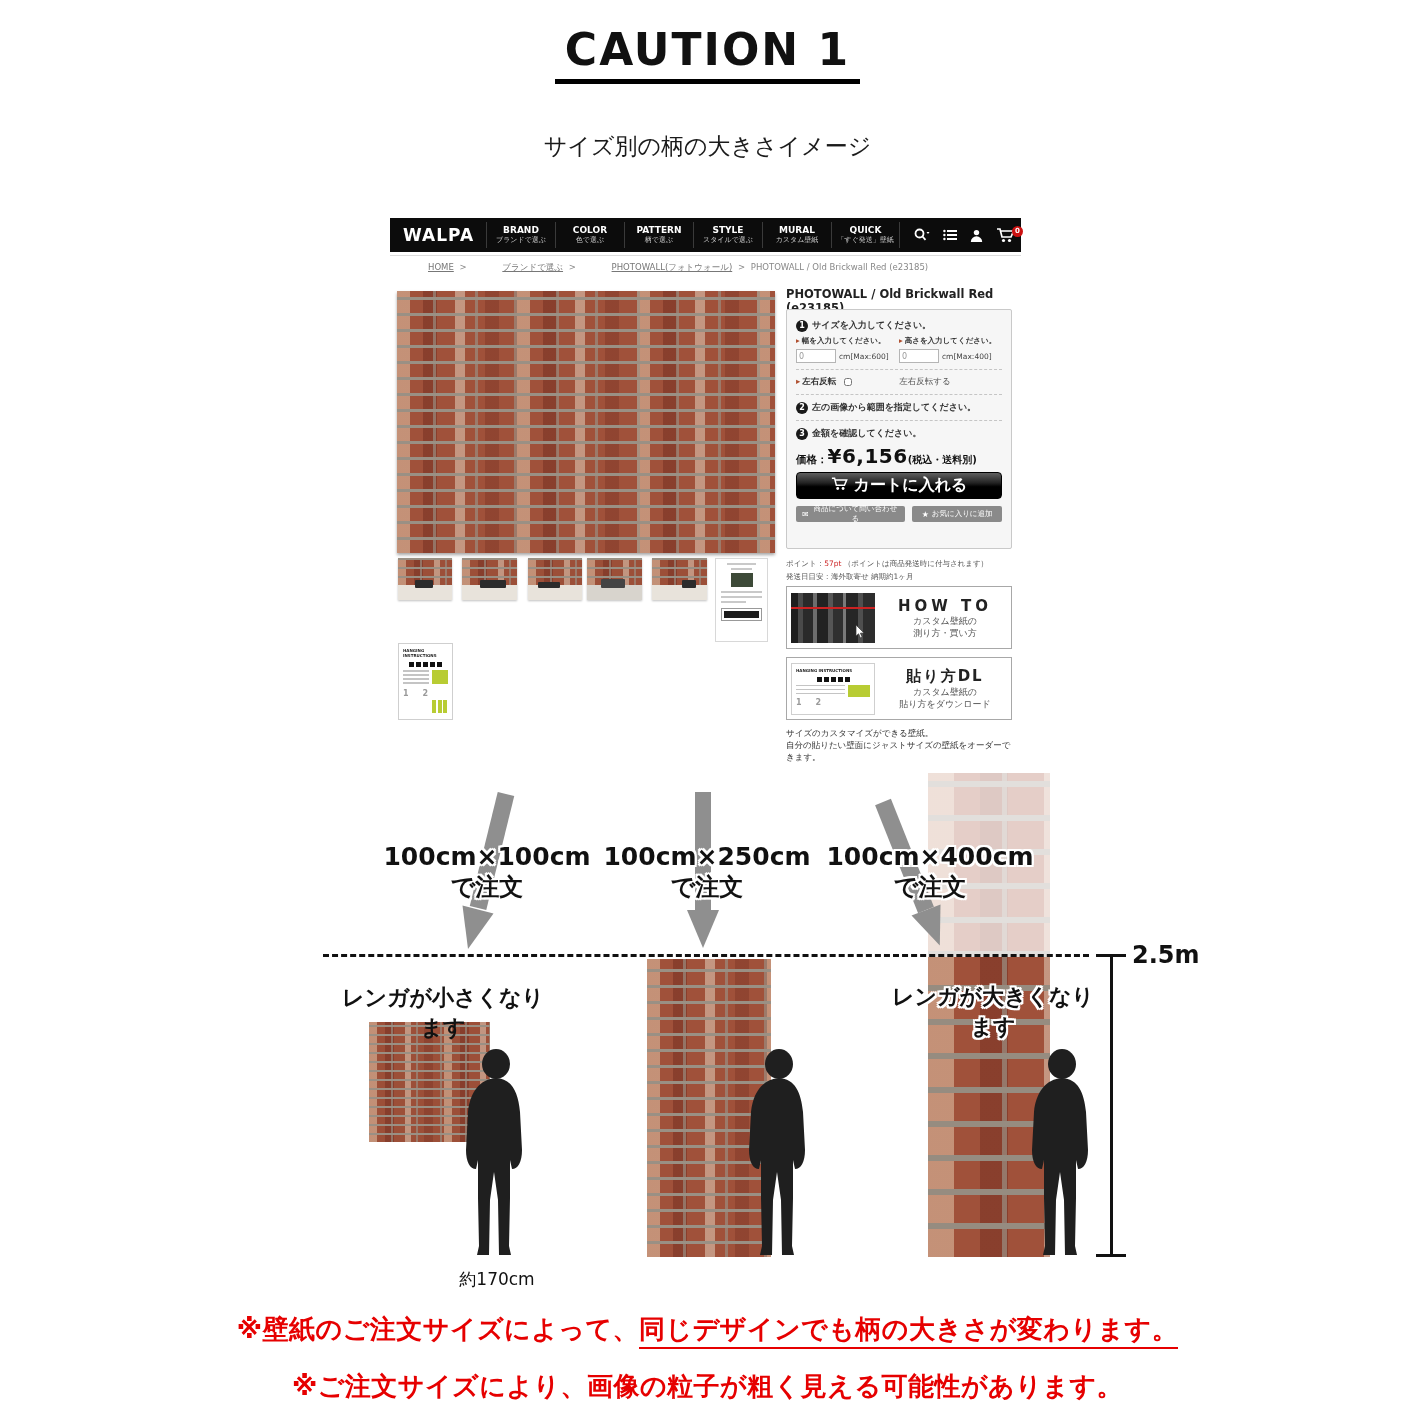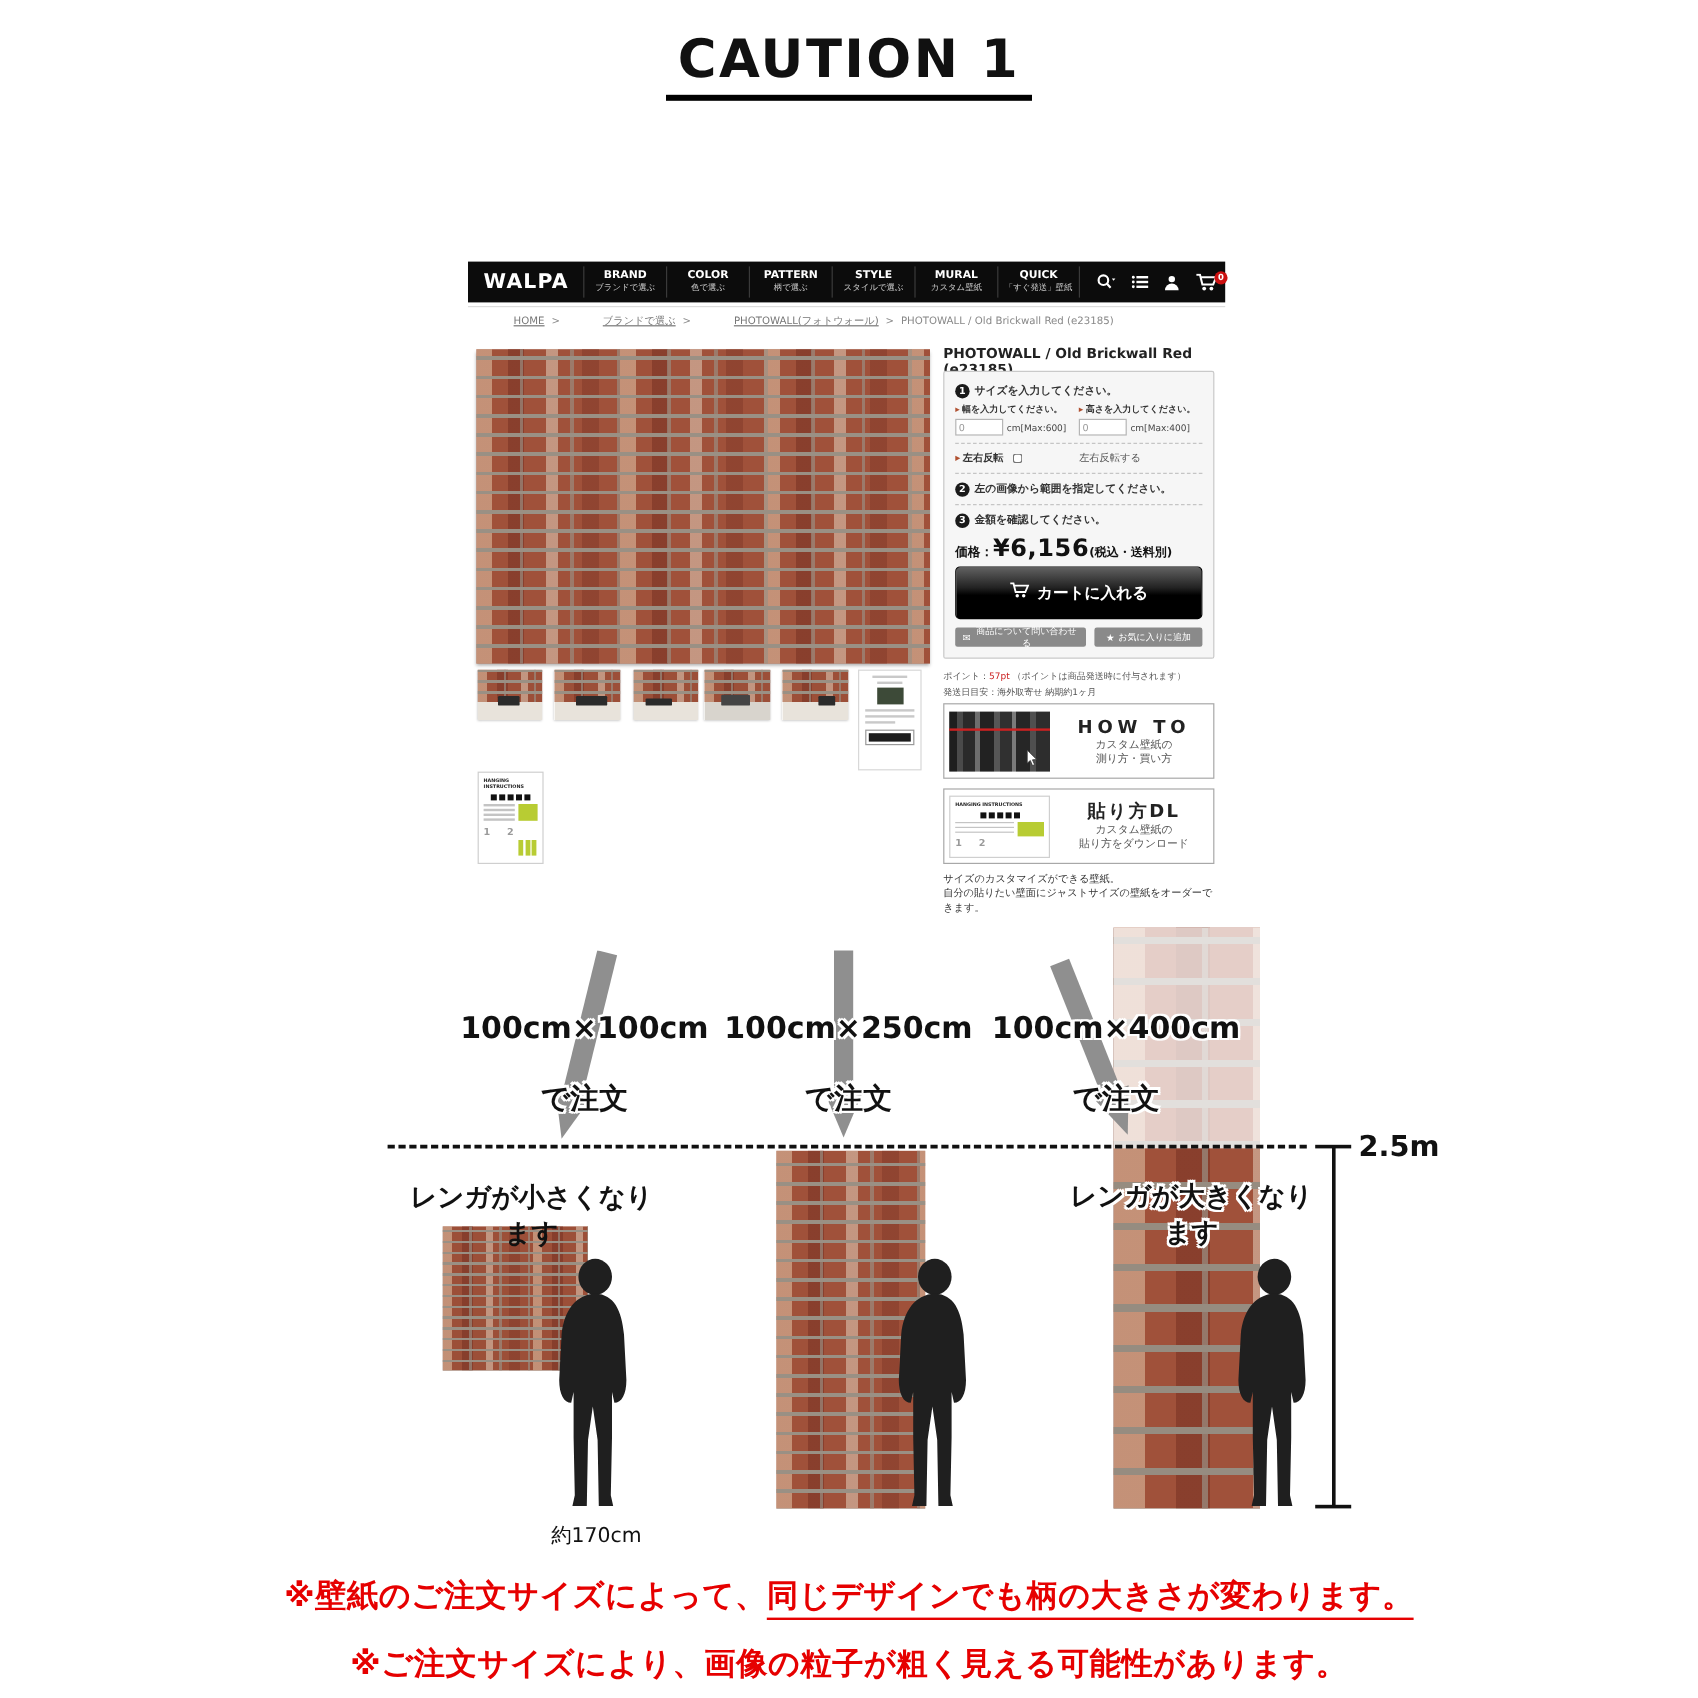--- a/index.html
+++ b/index.html
@@ -94,23 +94,23 @@
   .dashed-div { border-top:1px dashed #c5c5c5; margin:6px 0; }
   .flip-row { display:flex; align-items:center; font-size:8.5px; }
   .flip-label { font-weight:bold; color:#333; margin-right:8px; }
   .flip-check { width:8px; height:8px; margin-right:3px; }
   .flip-text { color:#555;margin-left:44px; }
   .price-row { margin:3px 0 4px; display:flex; align-items:baseline; }
   .price-label { font-size:10.5px; font-weight:bold; }
   .price-value { font-size:20px; font-weight:bold; letter-spacing:0.5px; }
   .price-note { font-size:10px; font-weight:bold; }
   .cart-btn {
-    width:100%; height:44px; border:1px solid #000; border-radius:4px;
+    width:100%; height:27px; border:1px solid #000; border-radius:4px;
     background:linear-gradient(180deg,#606060 0%,#222 40%,#000 55%,#000 100%);
-    color:#fff; font-size:13px; font-weight:bold; display:flex; align-items:center; justify-content:center;
+    color:#fff; font-size:16px; font-weight:bold; display:flex; align-items:center; justify-content:center;
     gap:6px; cursor:pointer; font-family:inherit;
   }
   .mini-btn-row { display:flex; gap:7px; margin-top:7px; }
   .mini-btn {
     height:16px; background:#8a8a8a; border:none; border-radius:2px; color:#fff; font-size:7.5px;
     display:flex; align-items:center; justify-content:center; gap:3px; cursor:pointer; font-family:inherit; padding:0 6px;
   }
   .mini-btn.inq { flex:1.25; }
   .mini-btn.fav { flex:1; }
   .mini-ico { font-size:8px; }
@@ -162,21 +162,21 @@
   .box-title { font-size:15px; font-weight:bold; letter-spacing:4px; color:#222; }
   .box-sub { font-size:9px; color:#555; line-height:12px; }
   .shop-desc { left:396px; top:512px; width:228px; font-size:8.5px; color:#333; line-height:12px; }
 
   
   .order-label {
     width:220px; text-align:center; font-weight:bold; color:#111; z-index:6;
     text-shadow:-2px -2px 0 #fff,2px -2px 0 #fff,-2px 2px 0 #fff,2px 2px 0 #fff,0 -2px 0 #fff,0 2px 0 #fff,-2px 0 0 #fff,2px 0 0 #fff;
   }
   .order-label .sz { font-size:25px; line-height:30px; display:block; }
-  .order-label .sfx { font-size:24px; line-height:30px; display:block;margin-top:28px; }
+  .order-label .sfx { font-size:24px; line-height:30px; display:block; }
   .arrow-svg { z-index:4; }
   .dashed-ceiling { left:323px; top:954px; width:766px; border-top:3px dashed #111; z-index:5; }
 
   .strip { z-index:1; }
   .strip-left { left:369px; top:1022px; width:121px; height:120px; }
   .strip-mid { left:647px; top:959px; width:124px; height:298px; }
   .strip-right { left:928px; top:773px; width:122px; height:484px; }
   .strip-fade { position:absolute; left:0; top:0; width:100%; height:184px; background:rgba(255,255,255,.72); }
 
   .person { z-index:3; width:88px; height:212px; }
@@ -202,20 +202,21 @@
   .warn2 { top:1369px; }
   .warn-underline { border-bottom:2px solid #e60000; padding-bottom:3px; }
 </style>
 </head>
 <body>
 
 <div class="abs caution-title-wrap">
   <span class="caution-title">CAUTION 1</span>
 </div>
 <div class="abs intro">
+  <div>サイズ別の柄の大きさイメージ</div>
 </div>
 
 <div class="abs shop">
 
   <div class="nav">
     <div class="nav-logo">WALPA</div>
     <div class="nav-items">
       <div class="nav-item">
         <span class="en">BRAND</span>
         <span class="jp">ブランドで選ぶ</span>

